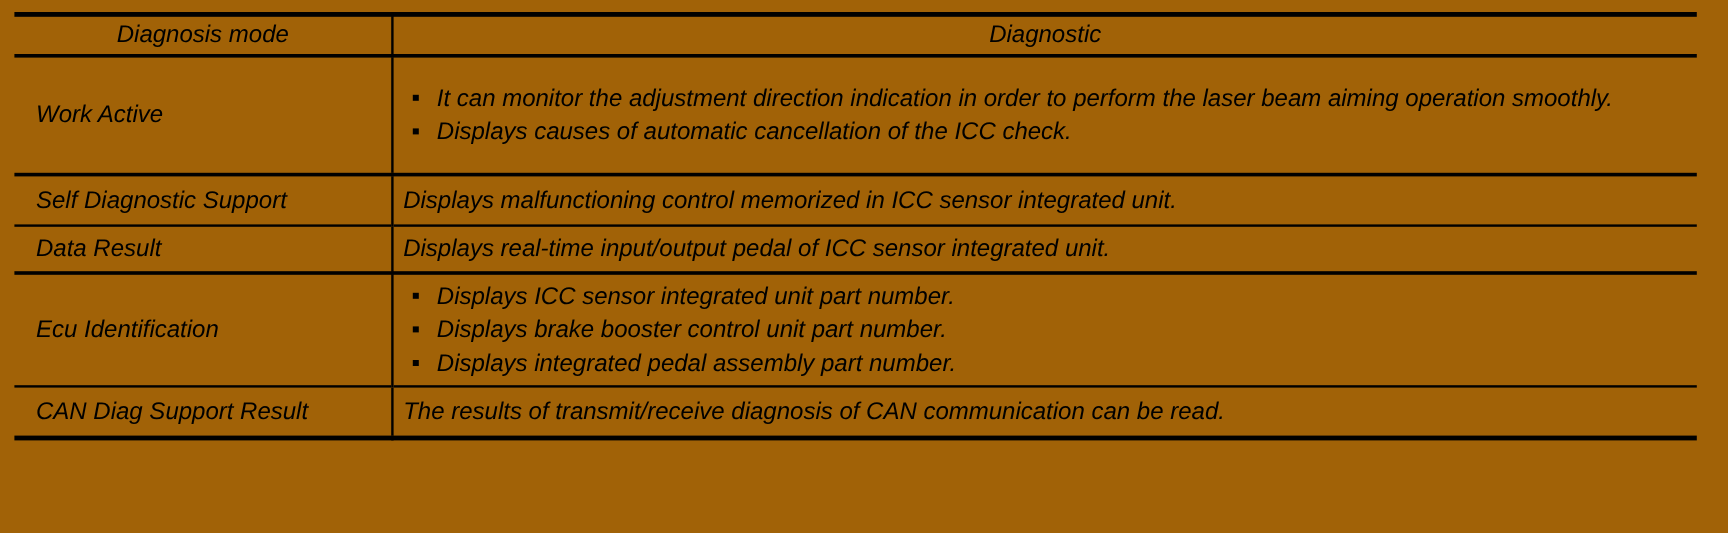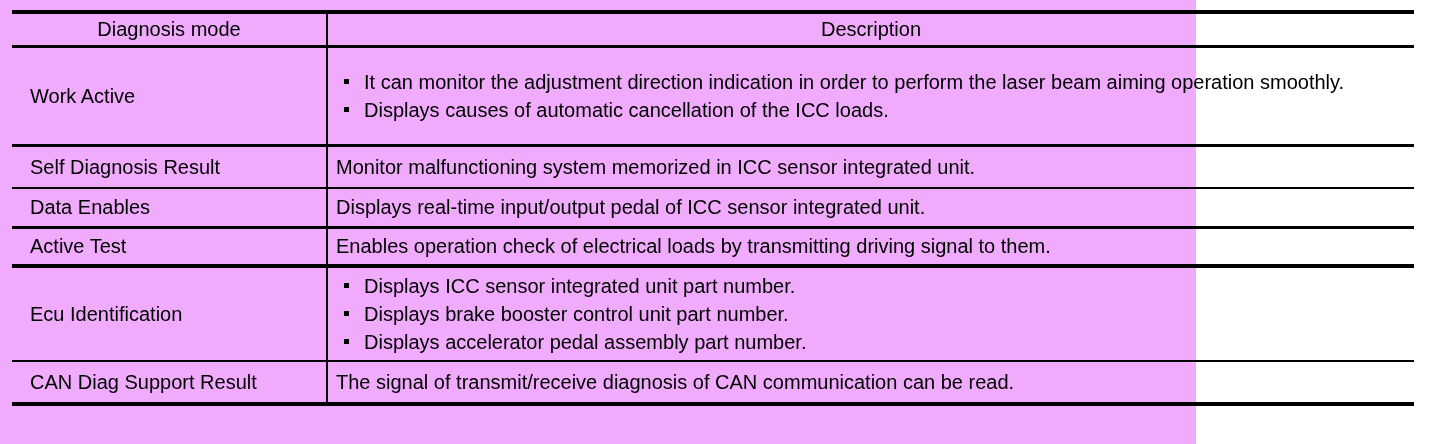--- a/index.html
+++ b/index.html
@@ -8,23 +8,24 @@
     padding: 0;
     width: 1440px;
     height: 444px;
     background: #ffffff;
     overflow: hidden;
     font-family: "Liberation Sans", sans-serif;
     color: #000000;
   }
   .page {
     position: relative;
-    width: 1196px;
+    width: 1440px;
     height: 444px;
-    background: #f0abfc;
+    background: #a16207;
+    font-style: italic;
   }
   table.diag-table {
     position: absolute;
     left: 12px;
     top: 10px;
     width: 1402px;
     border-collapse: collapse;
     table-layout: fixed;
     border-top: 4px solid #000;
     border-bottom: 4px solid #000;
@@ -84,58 +85,54 @@
 <div class="page">
   <table class="diag-table">
     <colgroup>
       <col class="mode-col">
       <col class="desc-col">
     </colgroup>
 
     <tbody>
         <tr class="r-header sep-3">
       <th class="mode-h">Diagnosis mode</th>
-      <th>Description</th>
+      <th>Diagnostic</th>
     </tr>
 
     <tr class="r-tall1 sep-3">
       <td class="mode">Work Active</td>
       <td class="desc">
         <ul class="bullets">
           <li><span class="bullet-marker"></span><span>It can monitor the adjustment direction indication in order to perform the laser beam aiming operation smoothly.</span></li>
-          <li><span class="bullet-marker"></span><span>Displays causes of automatic cancellation of the ICC loads.</span></li>
+          <li><span class="bullet-marker"></span><span>Displays causes of automatic cancellation of the ICC check.</span></li>
         </ul>
       </td>
     </tr>
 
     <tr class="r-s1 sep-2">
-      <td class="mode">Self Diagnosis Result</td>
-      <td class="desc">Monitor malfunctioning system memorized in ICC sensor integrated unit.</td>
+      <td class="mode">Self Diagnostic Support</td>
+      <td class="desc">Displays malfunctioning control memorized in ICC sensor integrated unit.</td>
     </tr>
 
     <tr class="r-s2 sep-3">
-      <td class="mode">Data Enables</td>
+      <td class="mode">Data Result</td>
       <td class="desc">Displays real-time input/output pedal of ICC sensor integrated unit.</td>
     </tr>
 
-    <tr class="r-s3 sep-4">
-      <td class="mode">Active Test</td>
-      <td class="desc">Enables operation check of electrical loads by transmitting driving signal to them.</td>
-    </tr>
 
     <tr class="r-tall2 sep-2">
       <td class="mode">Ecu Identification</td>
       <td class="desc">
         <ul class="bullets">
           <li><span class="bullet-marker"></span><span>Displays ICC sensor integrated unit part number.</span></li>
           <li><span class="bullet-marker"></span><span>Displays brake booster control unit part number.</span></li>
-          <li><span class="bullet-marker"></span><span>Displays accelerator pedal assembly part number.</span></li>
+          <li><span class="bullet-marker"></span><span>Displays integrated pedal assembly part number.</span></li>
         </ul>
       </td>
     </tr>
 
     <tr class="r-s4">
       <td class="mode">CAN Diag Support Result</td>
-      <td class="desc">The signal of transmit/receive diagnosis of CAN communication can be read.</td>
+      <td class="desc">The results of transmit/receive diagnosis of CAN communication can be read.</td>
     </tr>
   </tbody>
     </table>
 </div>
 
 </body></html>

